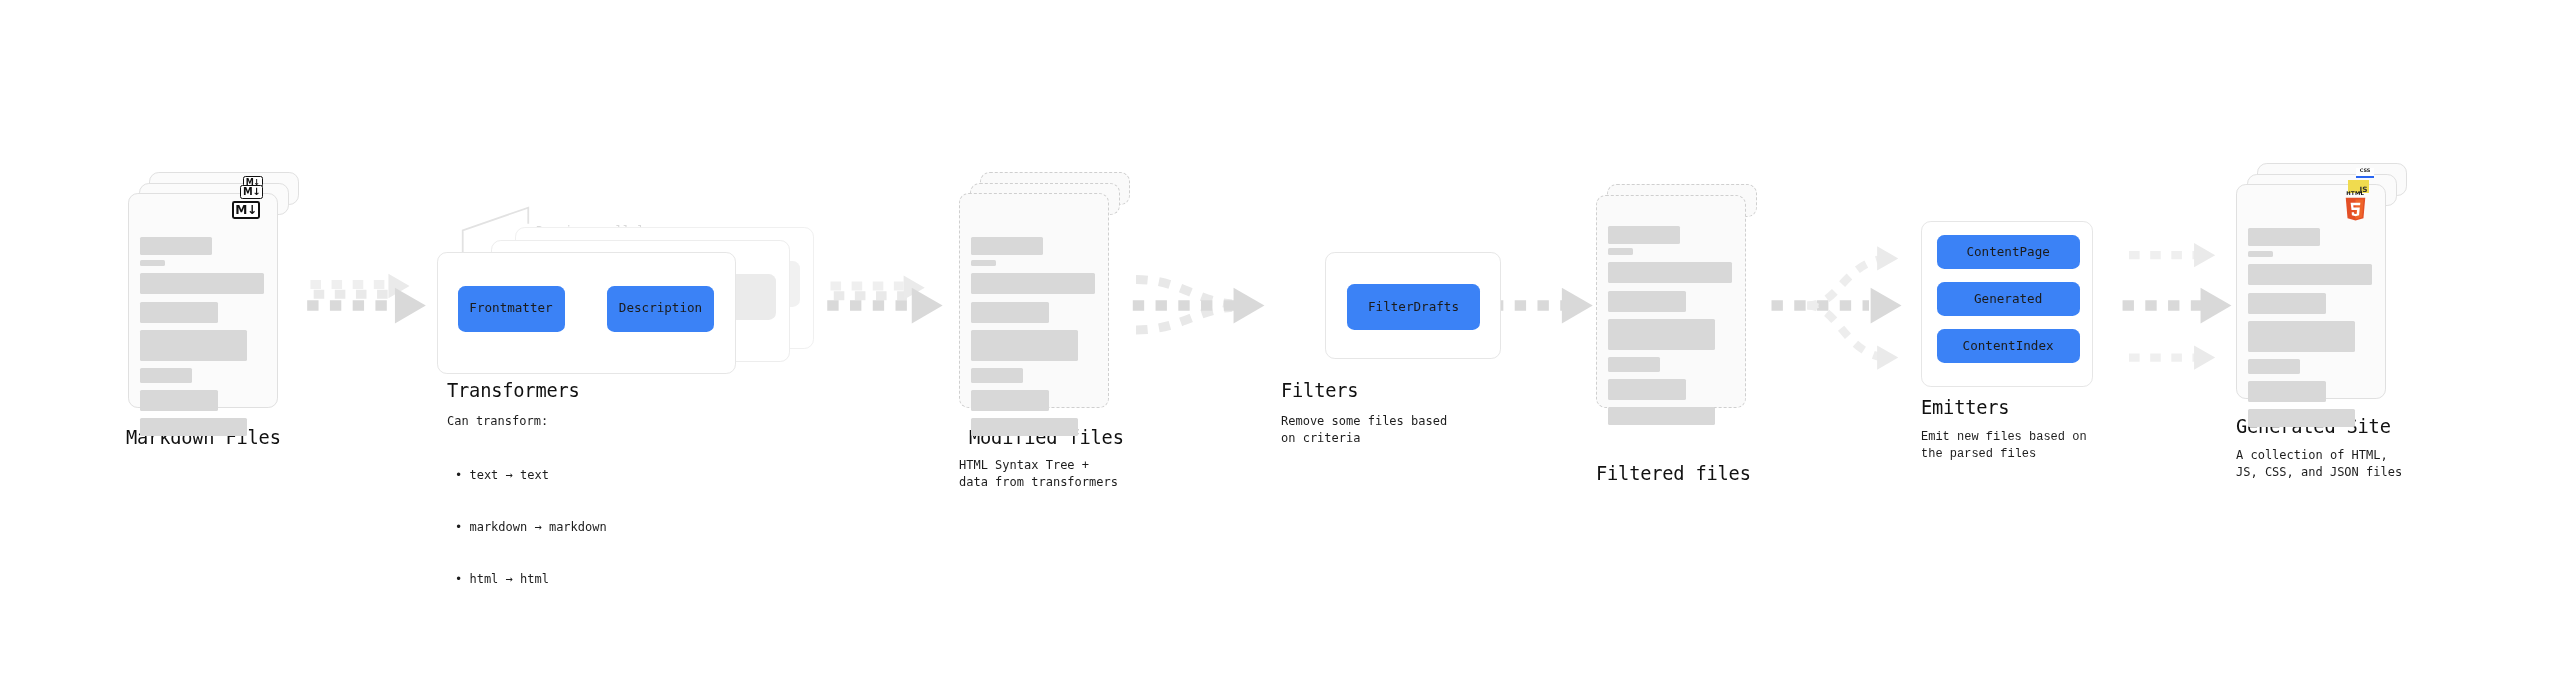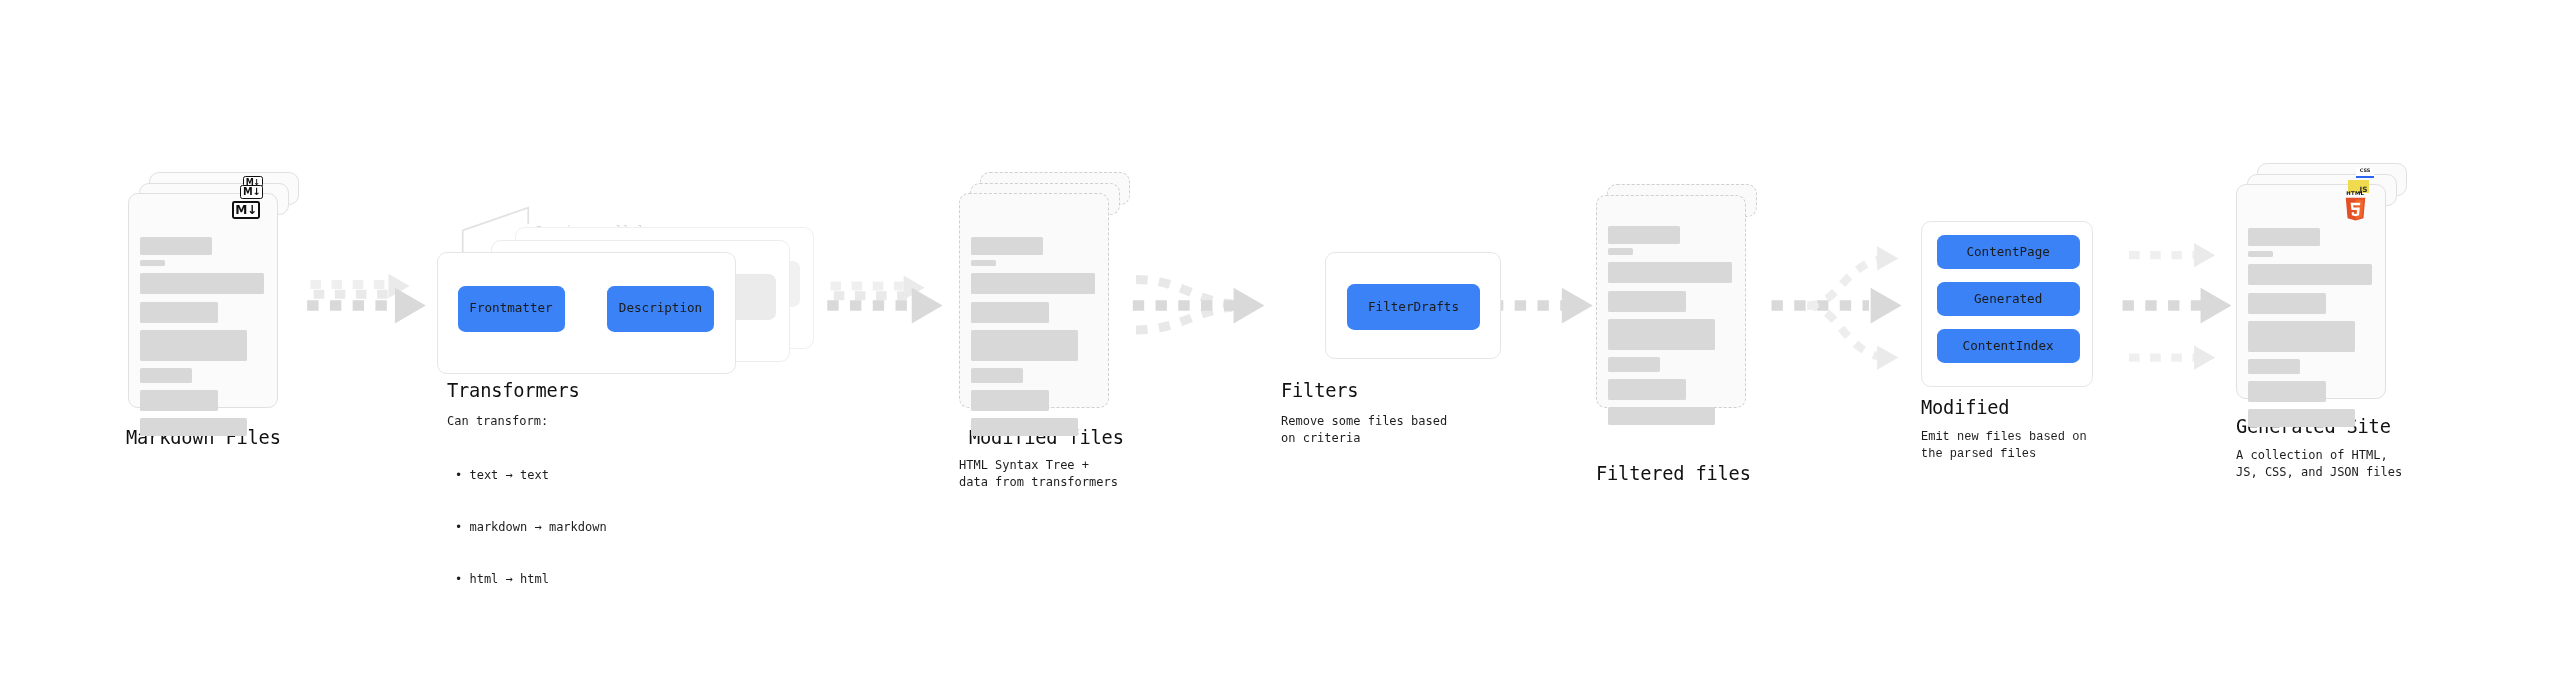--- a/index.html
+++ b/index.html
@@ -361,21 +361,21 @@
   </div>
   <div class="title" style="left:1596px; top:427px;margin-top:36px;">Filtered files</div>
 
   <div class="node" style="left:1921px; top:221px;">
     <div class="pbox" style="position:relative; left:0; top:0; width:172px; height:166px;">
       <div class="chip" style="position:absolute; left:14.6px; top:13px; width:143px; height:34px;">ContentPage</div>
       <div class="chip" style="position:absolute; left:14.6px; top:60px; width:143px; height:34px;">Generated</div>
       <div class="chip" style="position:absolute; left:14.6px; top:107px; width:143px; height:34px;">ContentIndex</div>
     </div>
   </div>
-  <div class="title" style="left:1921px; top:397px;">Modified</div>
+  <div class="title" style="left:1921px; top:397px;">Emitters</div>
   <div class="sub" style="left:1921px; top:429px;font-family:Liberation Mono, monospace;">Emit new files based on
 the parsed files</div>
 
   <div class="node" style="left:2236px; top:163px;">
     <div class="stack">
       <div class="card back2"></div>
       <div class="card back1"></div>
       <div class="card front">
         <div class="bars">
           <div class="bar" style="width:72px;height:18px;"></div>

